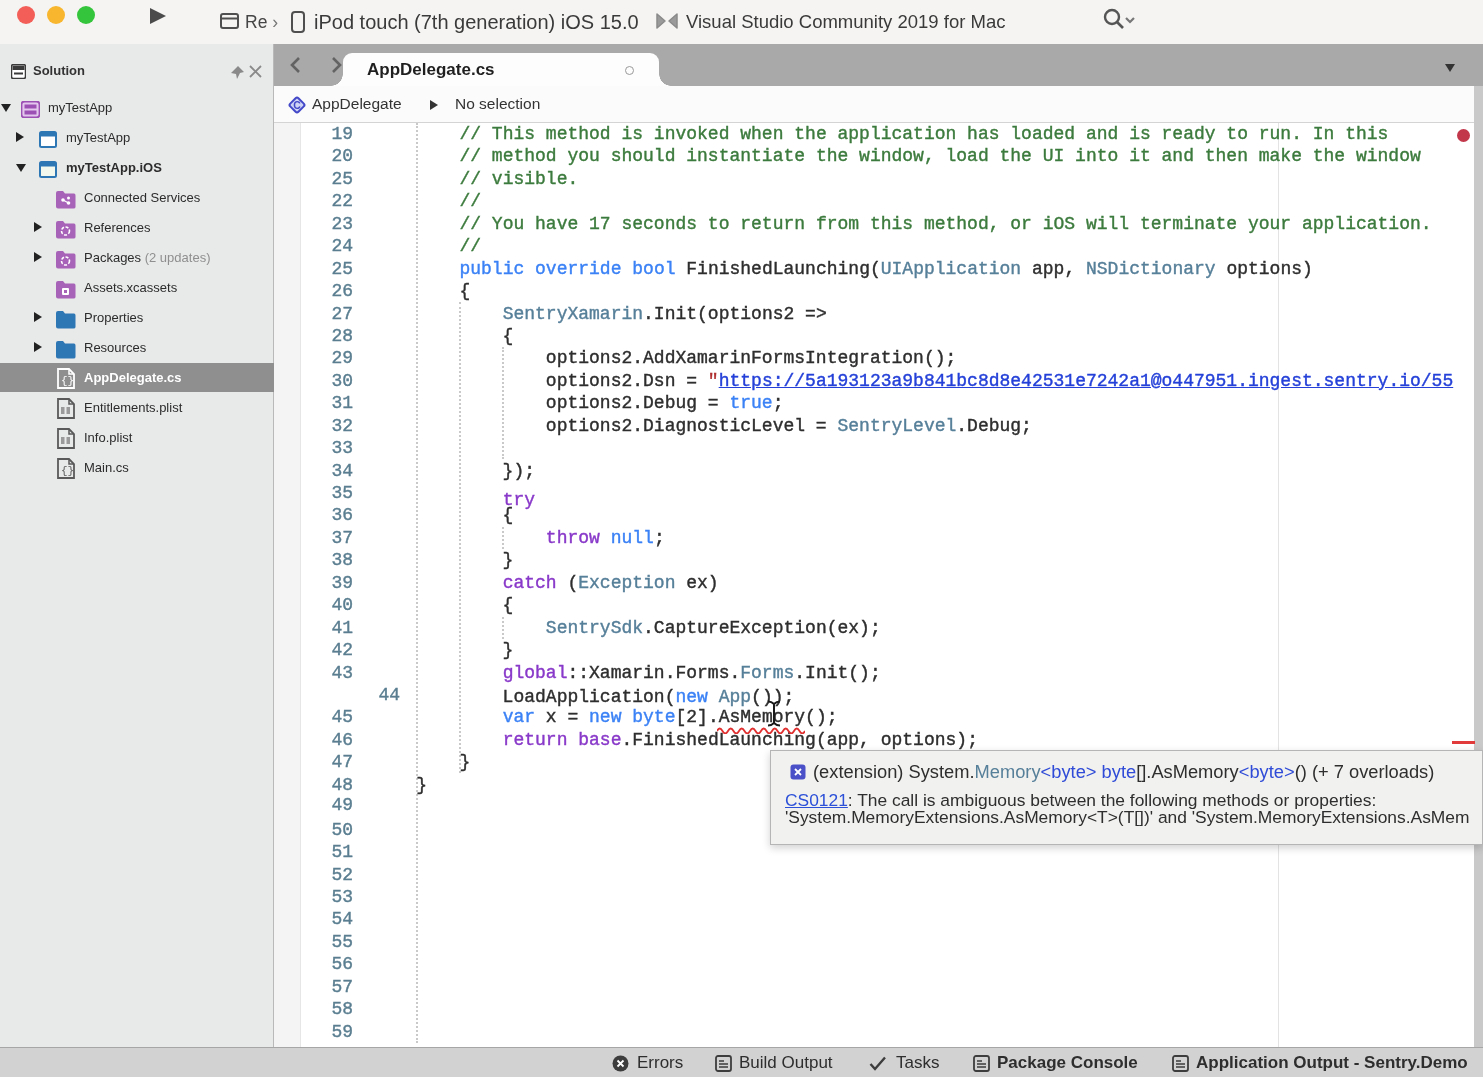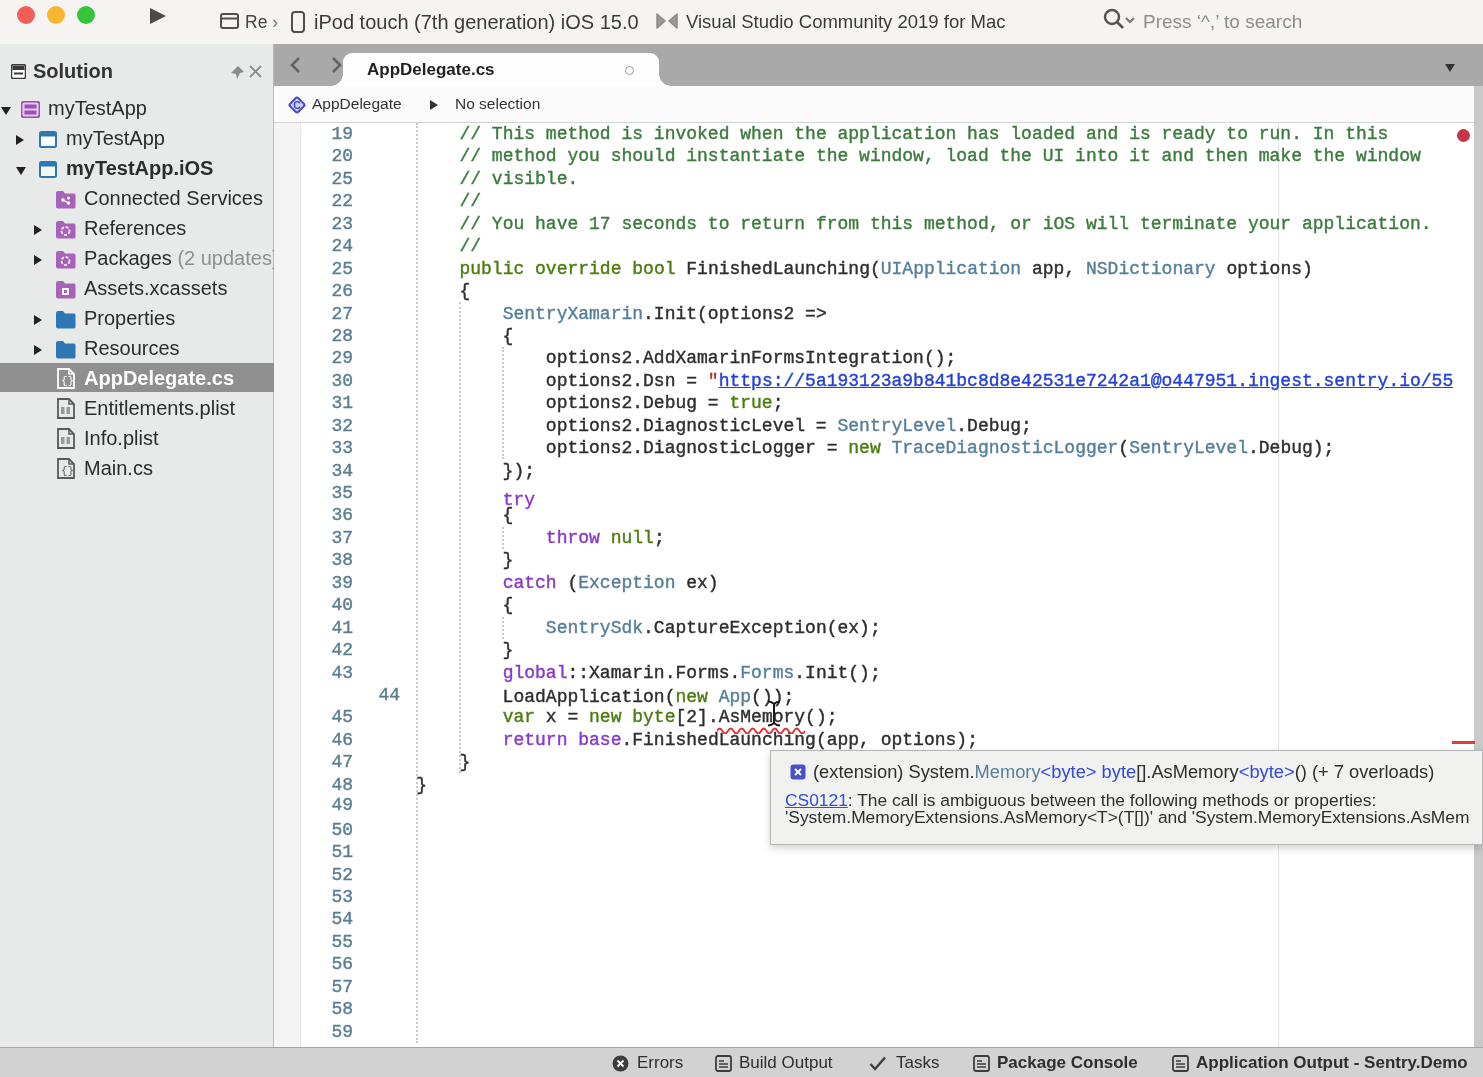--- a/index.html
+++ b/index.html
@@ -5,35 +5,35 @@
   html,body{margin:0;padding:0;overflow:hidden;}
   #app{position:relative;width:1483px;height:1077px;overflow:hidden;background:#fff;
        font-family:"Liberation Sans",sans-serif;}
   .abs{position:absolute;}
   
   #toolbar{left:0;top:0;width:1483px;height:44px;background:#f5f4f2;border-bottom:1px solid #c6c6c6;padding-left:21px;}
   .tl{position:absolute;top:6px;width:18px;height:18px;border-radius:50%;}
   #tb-text{position:absolute;top:0;height:44px;line-height:44px;font-size:17.5px;color:#3a3a3a;}
   
   #sidebar{left:0;top:44px;width:274px;height:1003px;background:#e8e9e9;border-right:1px solid #b9b9b9;box-sizing:border-box;}
-  .trow{position:absolute;height:30px;line-height:30px;font-size:20px;color:#2c2c2c;white-space:nowrap;}
+  .trow{position:absolute;height:30px;line-height:30px;font-size:13px;color:#2c2c2c;white-space:nowrap;}
   .tri-r{display:inline-block;width:0;height:0;border-left:8px solid #222;border-top:5.5px solid transparent;border-bottom:5.5px solid transparent;}
   .tri-d{display:inline-block;width:0;height:0;border-top:8px solid #222;border-left:5.5px solid transparent;border-right:5.5px solid transparent;}
   
   #tabbar{left:274px;top:44px;width:1209px;height:42px;background:#a9a9a9;}
   #tab{position:absolute;left:69px;top:9px;width:316px;height:33px;background:#fdfdfd;border-radius:9px 9px 0 0;}
   
   #crumb{left:274px;top:86px;width:1209px;height:37px;background:#fbfbfb;border-bottom:1px solid #d4d4d4;box-sizing:border-box;}
   
   #editor{left:274px;top:123px;width:1209px;height:924px;background:#fff;overflow:hidden;}
   .cl{position:absolute;left:99px;margin:0;font-family:"Liberation Mono",monospace;
       font-size:18px;line-height:22.44px;height:22.44px;color:#2e2e2e;-webkit-text-stroke:0.4px;white-space:pre;}
   .ln{position:absolute;left:26px;width:53px;text-align:right;font-family:"Liberation Mono",monospace;
       font-size:18px;line-height:22.44px;height:22.44px;color:#5a7e90;-webkit-text-stroke:0.4px;}
-  .c{color:#3c7b3d;} .k{color:#4d7c0f;} .p{color:#8939c9;} .t{color:#567f99;}
+  .c{color:#3c7b3d;} .k{color:#3b82f6;} .p{color:#8939c9;} .t{color:#567f99;}
   .s{color:#b02f2f;} .u{color:#2440d8;text-decoration:underline;}
   .guide{position:absolute;width:0;border-left:2px dotted #c9c9c9;}
   
   #tip{left:770px;top:750px;width:713px;height:95px;background:#f1f1ef;border:1px solid #b5b5b5;
        box-sizing:border-box;box-shadow:0 3px 8px rgba(0,0,0,0.18);font-size:17.4px;color:#2e2e2e;}
   
   #bottom{left:0;top:1047px;width:1483px;height:30px;background:#d2d2d2;border-top:1px solid #a6a6a6;box-sizing:border-box;}
   .bitem{position:absolute;top:0;height:30px;line-height:30px;font-size:17px;color:#2e2e2e;white-space:nowrap;}
 </style>
 </head>
@@ -58,21 +58,20 @@
     <div id="tb-text" style="left:314px;font-size:20px;">iPod touch (7th generation) iOS 15.0</div>
     <svg class="abs" style="left:655px;top:10px;" width="24" height="22" viewBox="0 0 24 22">
       <path d="M2 4 L10 11 L2 18 Z M22 4 L14 11 L22 18 Z" fill="#9a9a9a" stroke="#8a8a8a" stroke-width="1.5" stroke-linejoin="round"></path>
       </svg>
     <div id="tb-text" style="left:686px;font-size:18.5px;">Visual Studio Community 2019 for Mac</div>
     <svg class="abs" style="left:1102px;top:7px;" width="34" height="26" viewBox="0 0 34 26">
       <circle cx="10" cy="10" r="7" fill="none" stroke="#555" stroke-width="2.4"></circle>
       <line x1="15" y1="15" x2="21" y2="21" stroke="#555" stroke-width="2.6"></line>
       <path d="M24 11 l4 4 l4-4" fill="none" stroke="#777" stroke-width="2.2"></path>
       </svg>
-    <div id="tb-text" style="left:1143px;color:#8d8d8d;font-size:19px;">Press ‘^,’ to search</div>
   </div>
 
   <div class="abs" id="sidebar">
 
     <svg class="abs" style="left:11px;top:20px;" width="15" height="15" viewBox="0 0 15 15">
       <rect x="0.5" y="0.5" width="14" height="14" rx="2" fill="#fff" stroke="#3a3a3a" stroke-width="1.5"></rect>
       <rect x="1.5" y="1.5" width="12" height="4.5" fill="#3a3a3a"></rect>
       <rect x="3" y="8.5" width="9" height="2" fill="#3a3a3a"></rect>
       </svg>
     <div class="trow" style="left:33px;top:12px;font-weight:bold;color:#333;">Solution</div>
@@ -236,21 +235,20 @@
     <pre class="cl" style="top:201.96px;">            {</pre>
     <div class="ln" style="top:224.40px;">29</div>
     <pre class="cl" style="top:224.40px;">                options2.AddXamarinFormsIntegration();</pre>
     <div class="ln" style="top:246.84px;">30</div>
     <pre class="cl" style="top:246.84px;">                options2.Dsn = <span class="s">"</span><span class="u">https://5a193123a9b841bc8d8e42531e7242a1@o447951.ingest.sentry.io/55</span></pre>
     <div class="ln" style="top:269.28px;">31</div>
     <pre class="cl" style="top:269.28px;">                options2.Debug = <span class="k">true</span>;</pre>
     <div class="ln" style="top:291.72px;">32</div>
     <pre class="cl" style="top:291.72px;">                options2.DiagnosticLevel = <span class="t">SentryLevel</span>.Debug;</pre>
     <div class="ln" style="top:314.16px;">33</div>
-    <pre class="cl" style="top:314.16px;">                options2.DiagnosticLogger = <span class="k">new</span> <span class="t">TraceDiagnosticLogger</span>(<span class="t">SentryLevel</span>.Debug);</pre>
     <div class="ln" style="top:336.60px;">34</div>
     <pre class="cl" style="top:336.60px;">            });</pre>
     <div class="ln" style="top:359.04px;">35</div>
     <pre class="cl" style="top:366px;">            <span class="p">try</span></pre>
     <div class="ln" style="top:381.48px;">36</div>
     <pre class="cl" style="top:381.48px;">            {</pre>
     <div class="ln" style="top:403.92px;">37</div>
     <pre class="cl" style="top:403.92px;">                <span class="p">throw</span> <span class="k">null</span>;</pre>
     <div class="ln" style="top:426.36px;">38</div>
     <pre class="cl" style="top:426.36px;">            }</pre>

